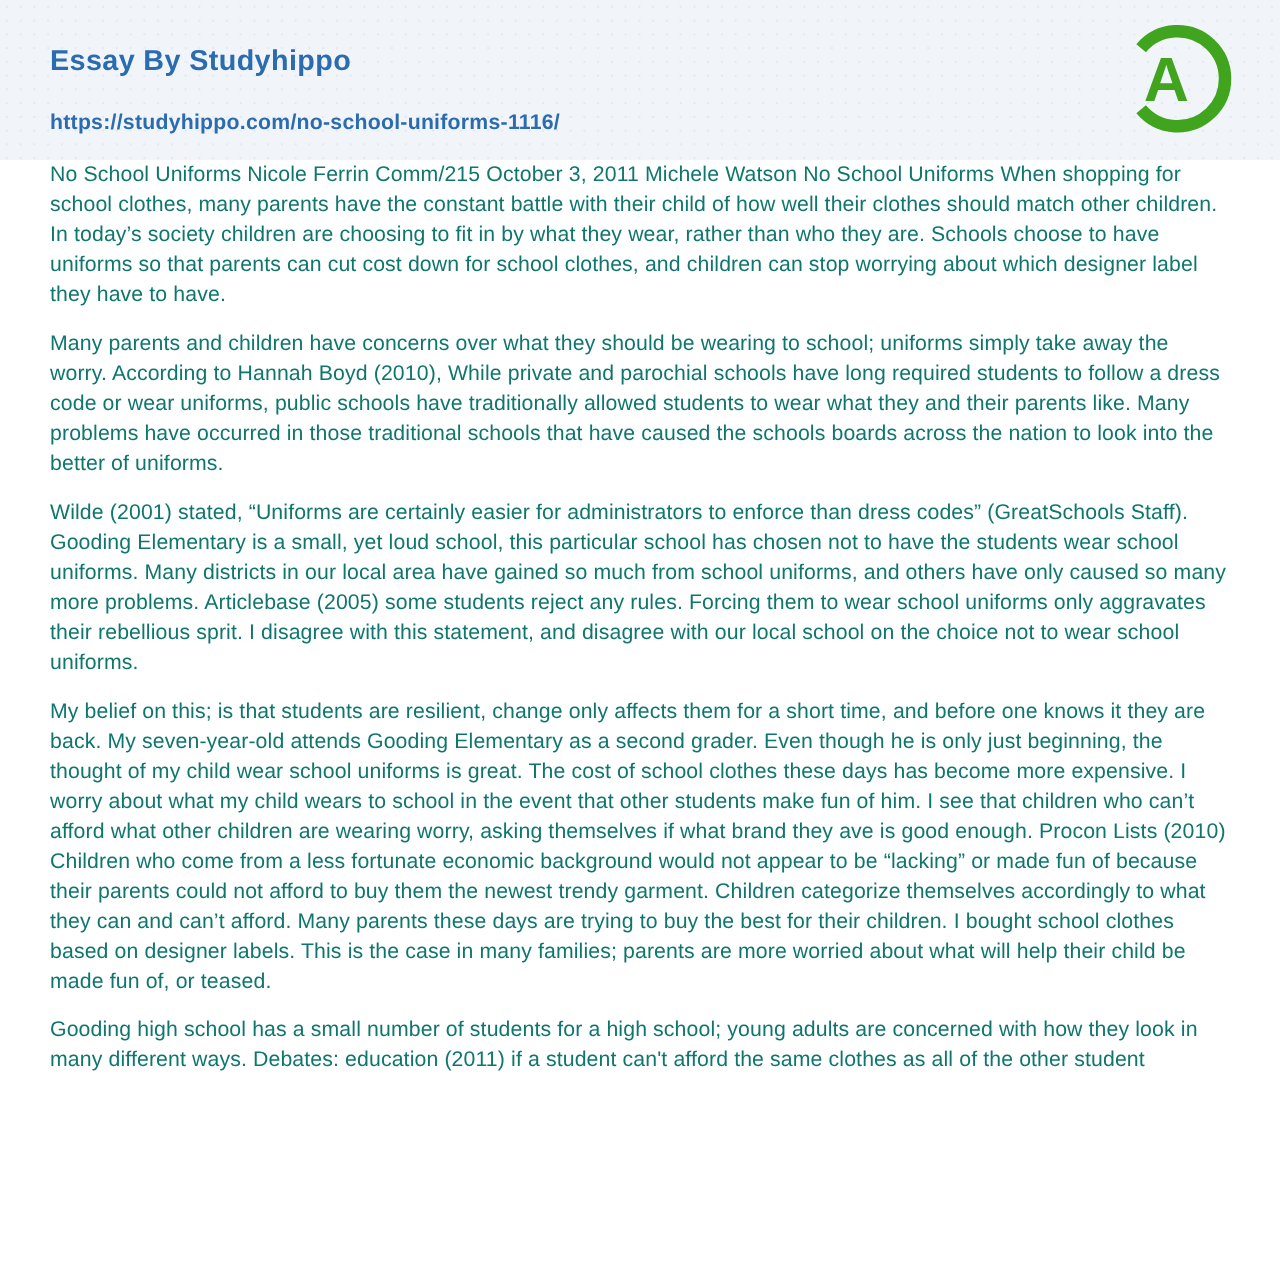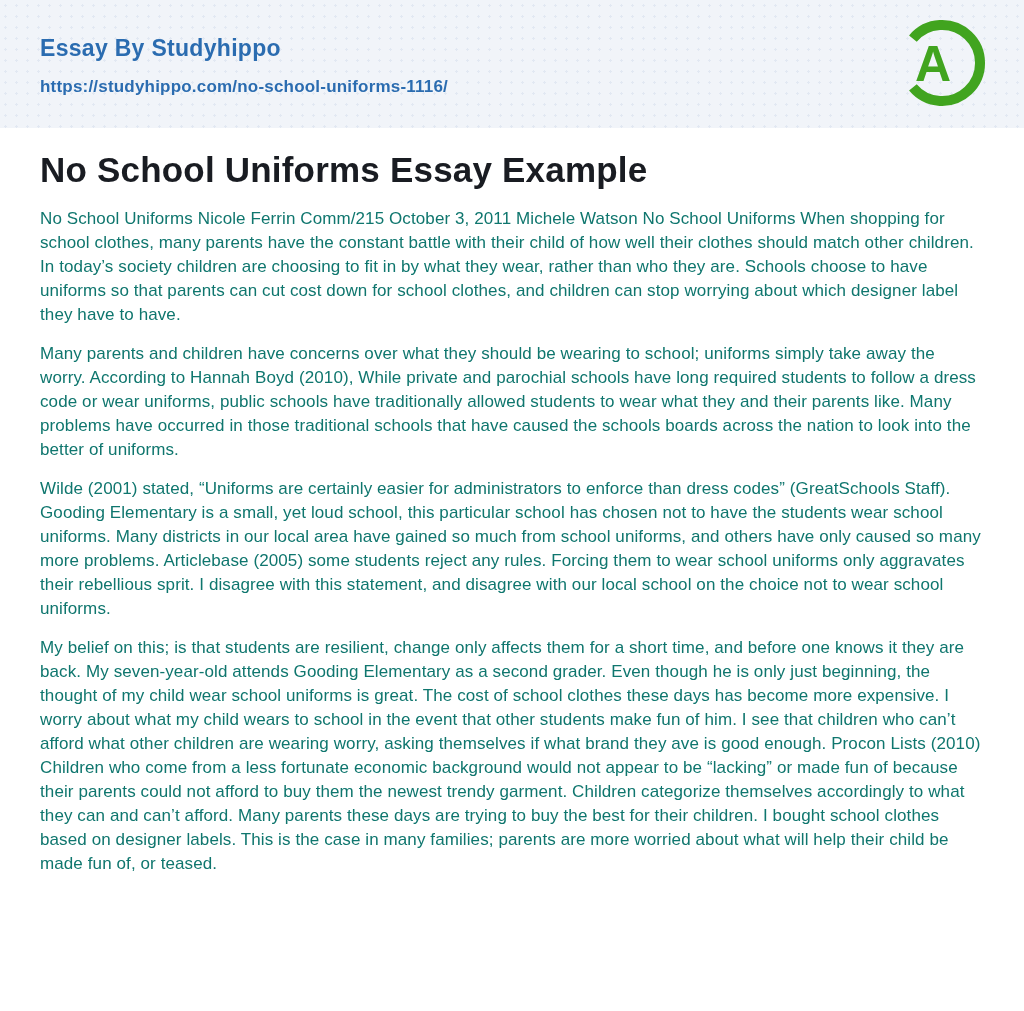--- a/index.html
+++ b/index.html
@@ -25,21 +25,21 @@
     background-color: #f1f4f9;
     background-image: radial-gradient(#e2e8f2 1.2px, transparent 1.2px);
     background-size: 11px 11px;
   }
   .site-label {
     color: #2b6cb0;
     font-size: 23px;
     font-weight: 700;
     letter-spacing: 0.3px;
     line-height: 1.1;
-    margin-bottom: 16px;
+    margin-bottom: 27px;
   }
   .url {
     display: inline-block;
     color: #2b6cb0;
     font-size: 17px;
     font-weight: 700;
     text-decoration: none;
     letter-spacing: 0.2px;
   }
   .logo {
@@ -91,21 +91,21 @@
     <a class="url">https://studyhippo.com/no-school-uniforms-1116/</a>
     <div class="logo">
       <svg viewBox="0 0 96 96" xmlns="http://www.w3.org/2000/svg" aria-hidden="true">
         <path class="ring" d="M 18.9 23.6 A 38 38 0 1 1 18.9 72.4"></path>
         <text class="letter" x="21" y="66">A</text>
       </svg>
     </div>
   </header>
 
   <main class="content">
-    <h1 class="essay-title">No School Uniforms Essay Example</h1>
 
     <p class="para">No School Uniforms Nicole Ferrin Comm/215 October 3, 2011 Michele Watson No School Uniforms When shopping for school clothes, many parents have the constant battle with their child of how well their clothes should match other children. In today’s society children are choosing to fit in by what they wear, rather than who they are. Schools choose to have uniforms so that parents can cut cost down for school clothes, and children can stop worrying about which designer label they have to have.</p>
     <p class="para">Many parents and children have concerns over what they should be wearing to school; uniforms simply take away the worry. According to Hannah Boyd (2010), While private and parochial schools have long required students to follow a dress code or wear uniforms, public schools have traditionally allowed students to wear what they and their parents like. Many problems have occurred in those traditional schools that have caused the schools boards across the nation to look into the better of uniforms.</p>
     <p class="para">Wilde (2001) stated, “Uniforms are certainly easier for administrators to enforce than dress codes” (GreatSchools Staff). Gooding Elementary is a small, yet loud school, this particular school has chosen not to have the students wear school uniforms. Many districts in our local area have gained so much from school uniforms, and others have only caused so many more problems. Articlebase (2005) some students reject any rules. Forcing them to wear school uniforms only aggravates their rebellious sprit. I disagree with this statement, and disagree with our local school on the choice not to wear school uniforms.</p>
     <p class="para">My belief on this; is that students are resilient, change only affects them for a short time, and before one knows it they are back. My seven-year-old attends Gooding Elementary as a second grader. Even though he is only just beginning, the thought of my child wear school uniforms is great. The cost of school clothes these days has become more expensive. I worry about what my child wears to school in the event that other students make fun of him. I see that children who can’t afford what other children are wearing worry, asking themselves if what brand they ave is good enough. Procon Lists (2010) Children who come from a less fortunate economic background would not appear to be “lacking” or made fun of because their parents could not afford to buy them the newest trendy garment. Children categorize themselves accordingly to what they can and can’t afford. Many parents these days are trying to buy the best for their children. I bought school clothes based on designer labels. This is the case in many families; parents are more worried about what will help their child be made fun of, or teased.</p>
+    <p class="para">Gooding high school has a small number of students for a high school; young adults are concerned with how they look in many different ways. Debates: education (2011) if a student can't afford the same clothes as all of the other student</p>
   </main>
 
 </div>
 
 </body></html>

